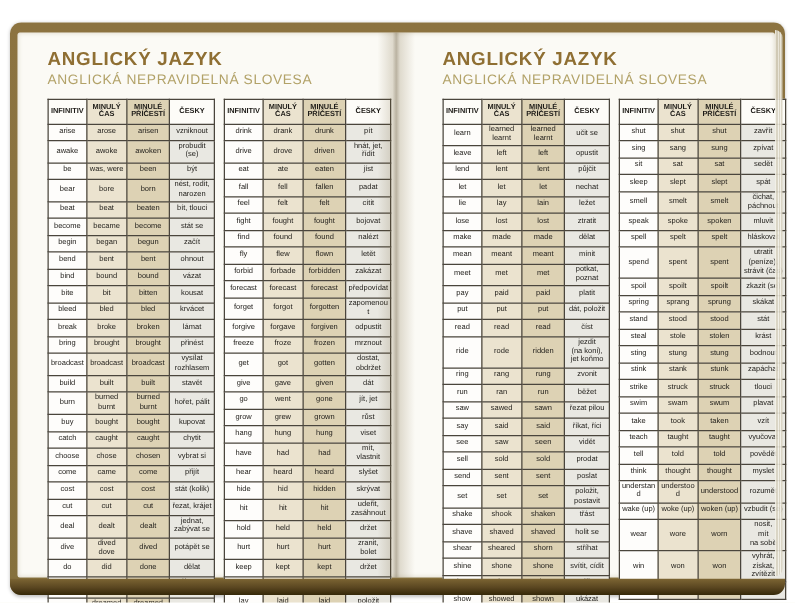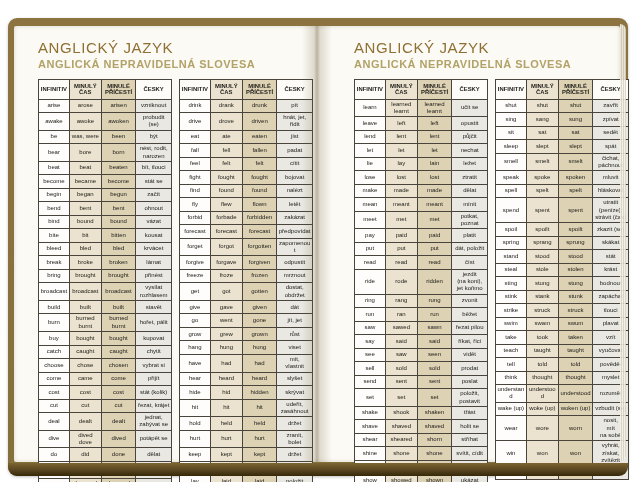--- a/index.html
+++ b/index.html
@@ -36,26 +36,26 @@
     background:repeating-linear-gradient(90deg,#f3f1e8 0px,#f3f1e8 1px,#d8d3c2 1px,#d8d3c2 2px);
     opacity:.9;
   }
   .cover-bottom{
     position:absolute;left:0;right:0;bottom:0;height:13px;
     border-radius:0 0 9px 9px;
     background:linear-gradient(180deg,#7c6533 0%,#594520 55%,#352808 100%);
   }
   h1.title{
     margin:0;
-    font-size:15px;font-weight:400;letter-spacing:.6px;
+    font-size:15px;font-weight:700;letter-spacing:.6px;
     color:var(--title,#8f6f33);
   }
   h2.subtitle{
     margin:2px 0 0 0;
-    font-size:11px;font-weight:700;letter-spacing:.5px;
+    font-size:11px;font-weight:400;letter-spacing:.5px;
     color:var(--subtitle,#b2a268);
   }
   .tables{display:flex;gap:7px;margin-top:9px;align-items:flex-start;}
   table.verbs{
     border-collapse:collapse;
     width:134px;table-layout:fixed;
     background:#fefdfb;
     border:1px solid #3f3a33;
   }
   table.verbs th, table.verbs td{

